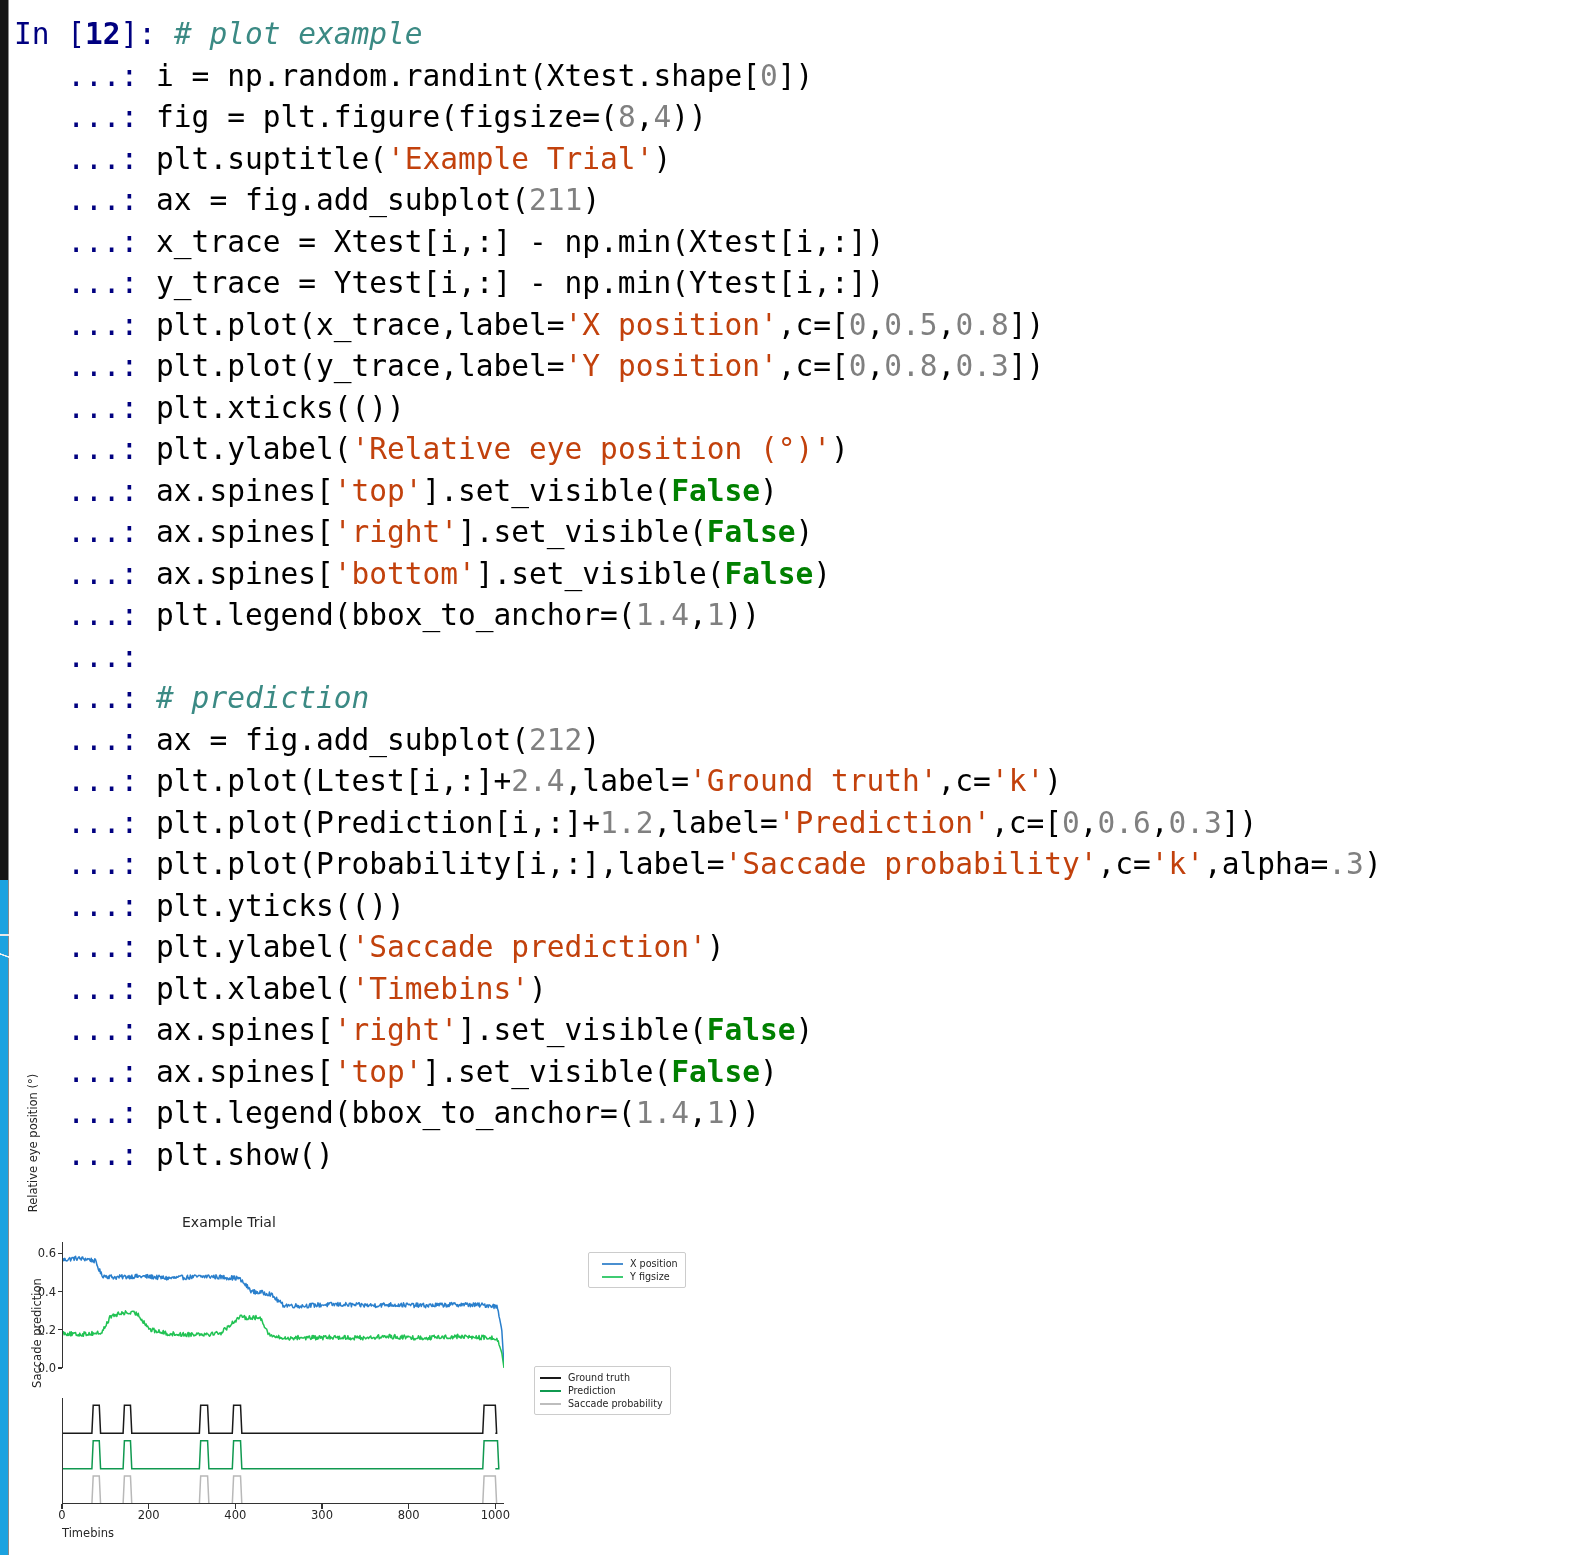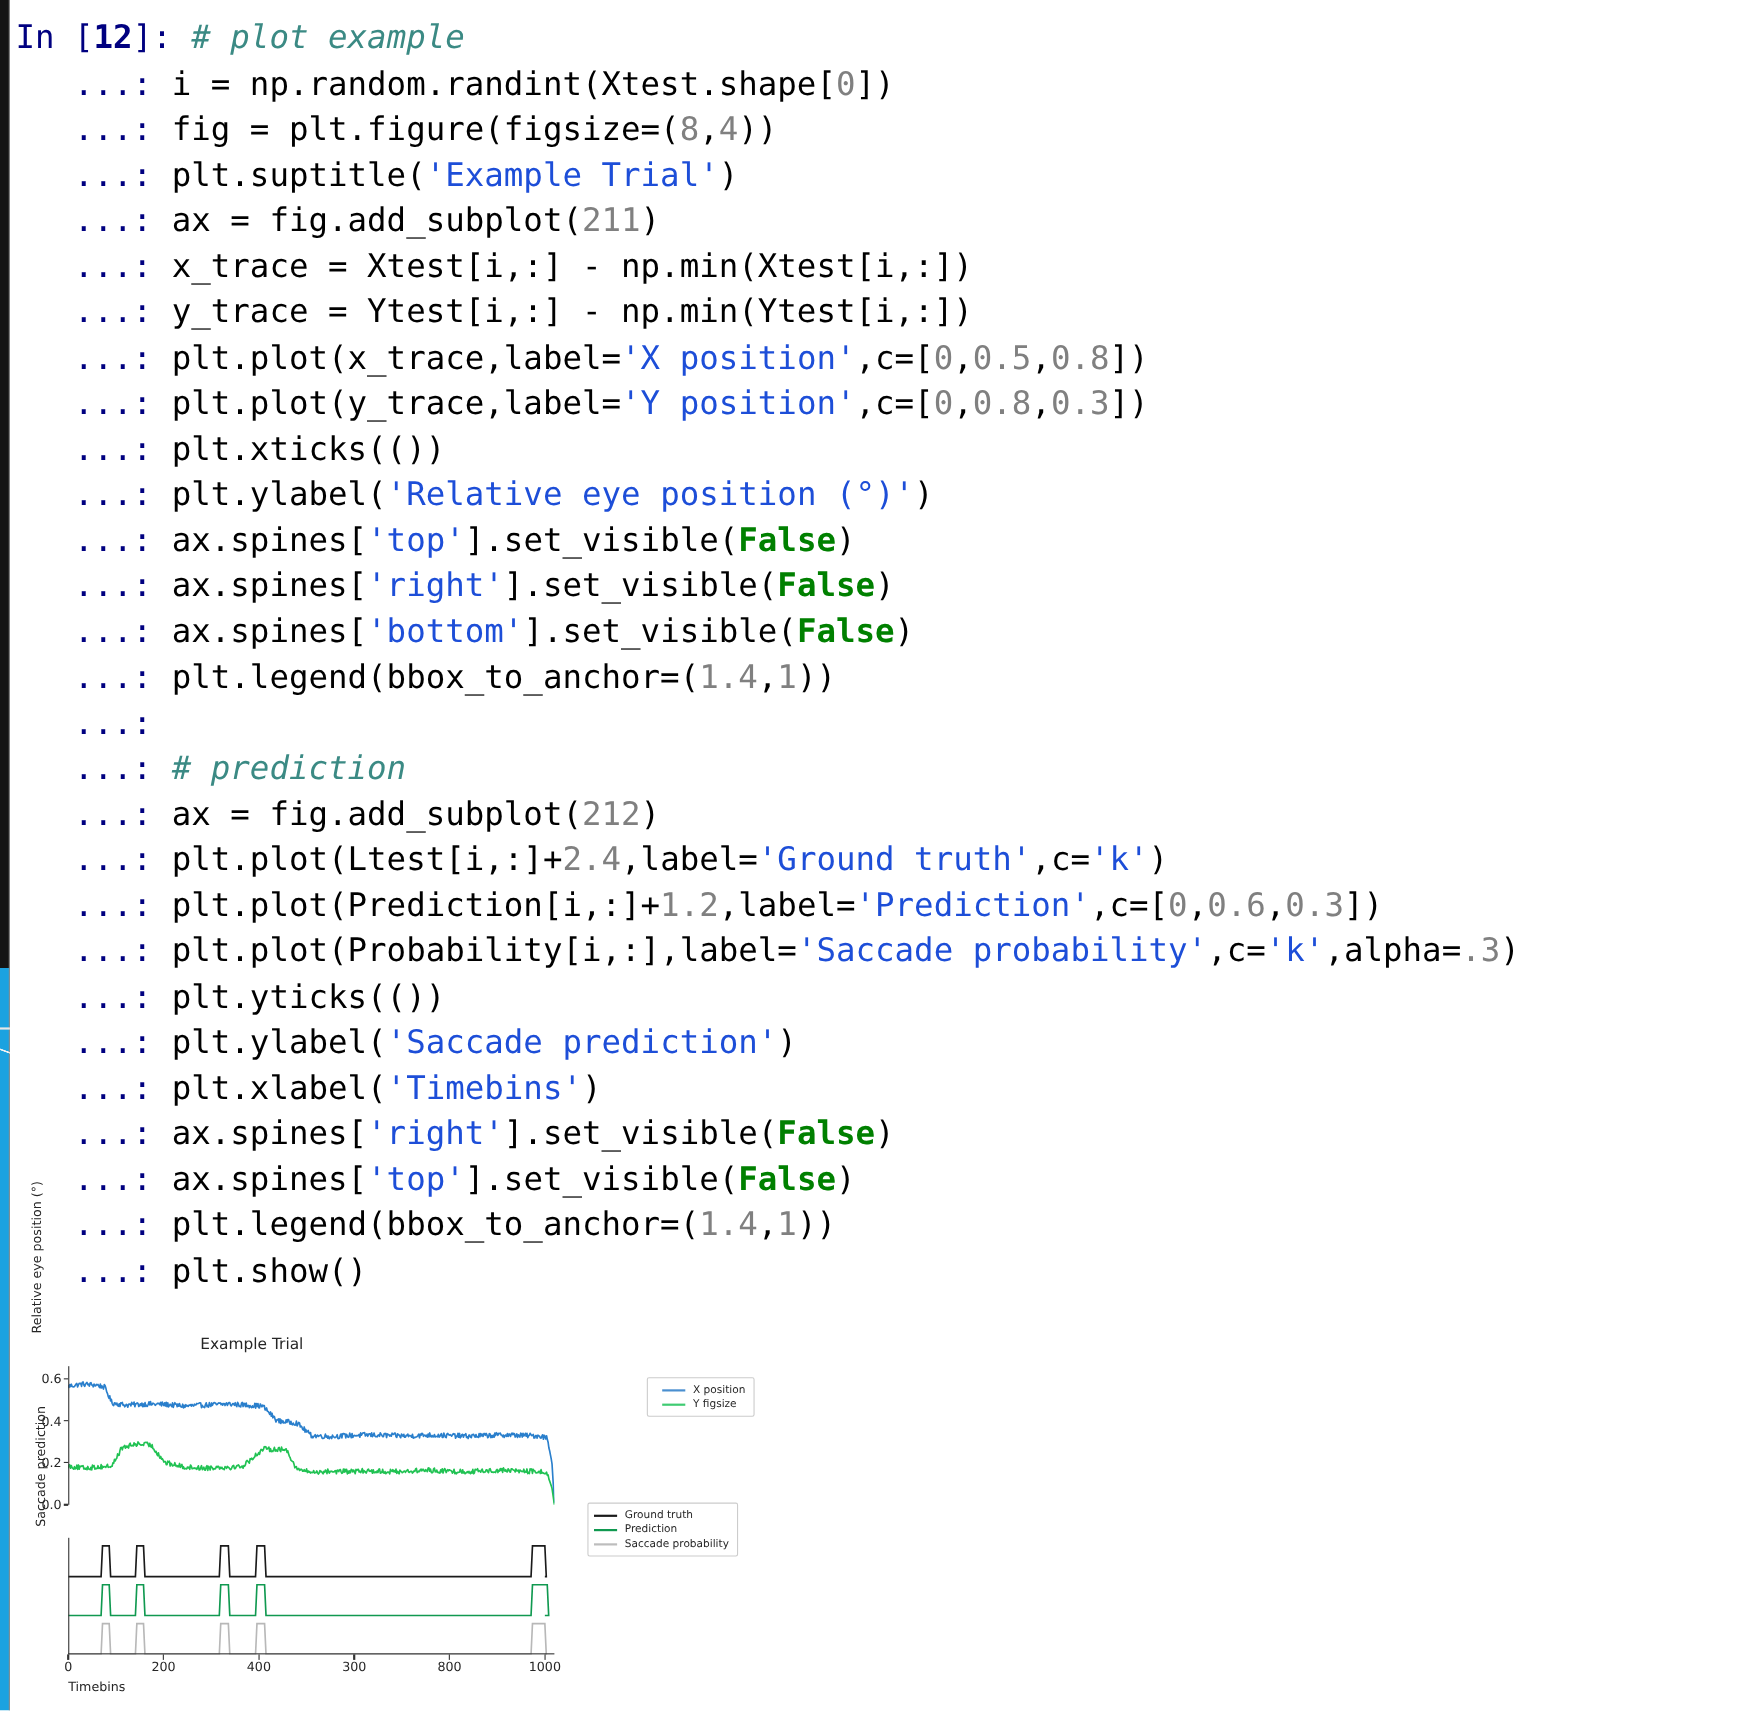--- a/index.html
+++ b/index.html
@@ -55,21 +55,21 @@
     line-height: 41.5px;
     white-space: pre;
     color: #000000;
     letter-spacing: 0px;
   }
   .ln { height: 41.5px; }
   .prompt-in   { color: #000080; }
   .prompt-num  { color: #000080; font-weight: bold; }
   .prompt-dots { color: #000080; }
   .cmt    { color: #3b8a84; font-style: italic; }
-  .str    { color: #1d4ed8; }
+  .str    { color: #c2410c; }
   .num    { color: #808080; }
   .kw     { color: #008000; font-weight: bold; }
   .plain  { color: #000000; }
 
   
   .figure {
     position: absolute;
     left: 14px; top: 1196px;
     width: 700px; height: 352px;
     background: #ffffff;

